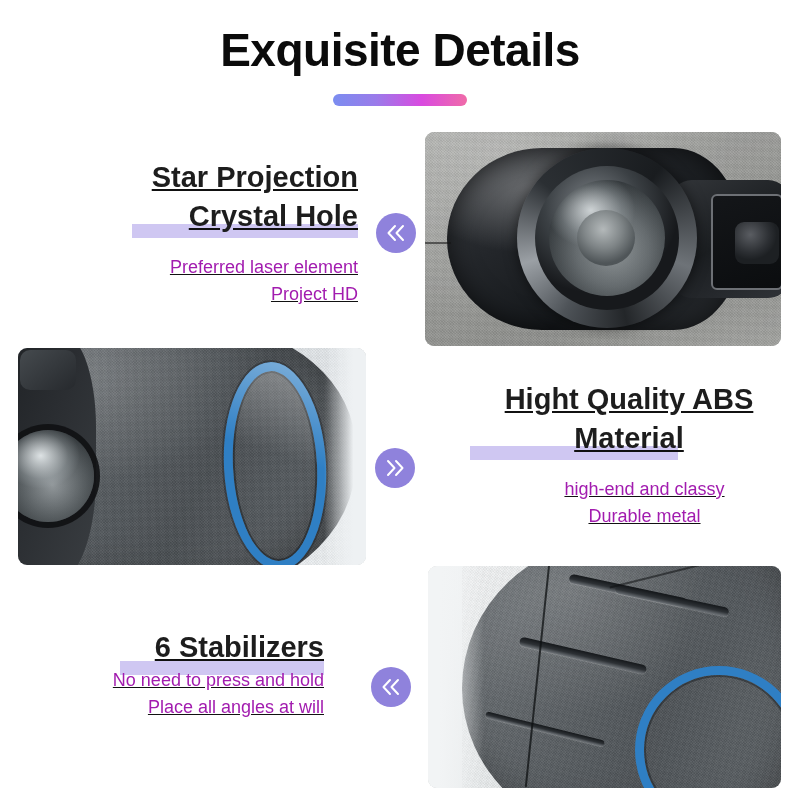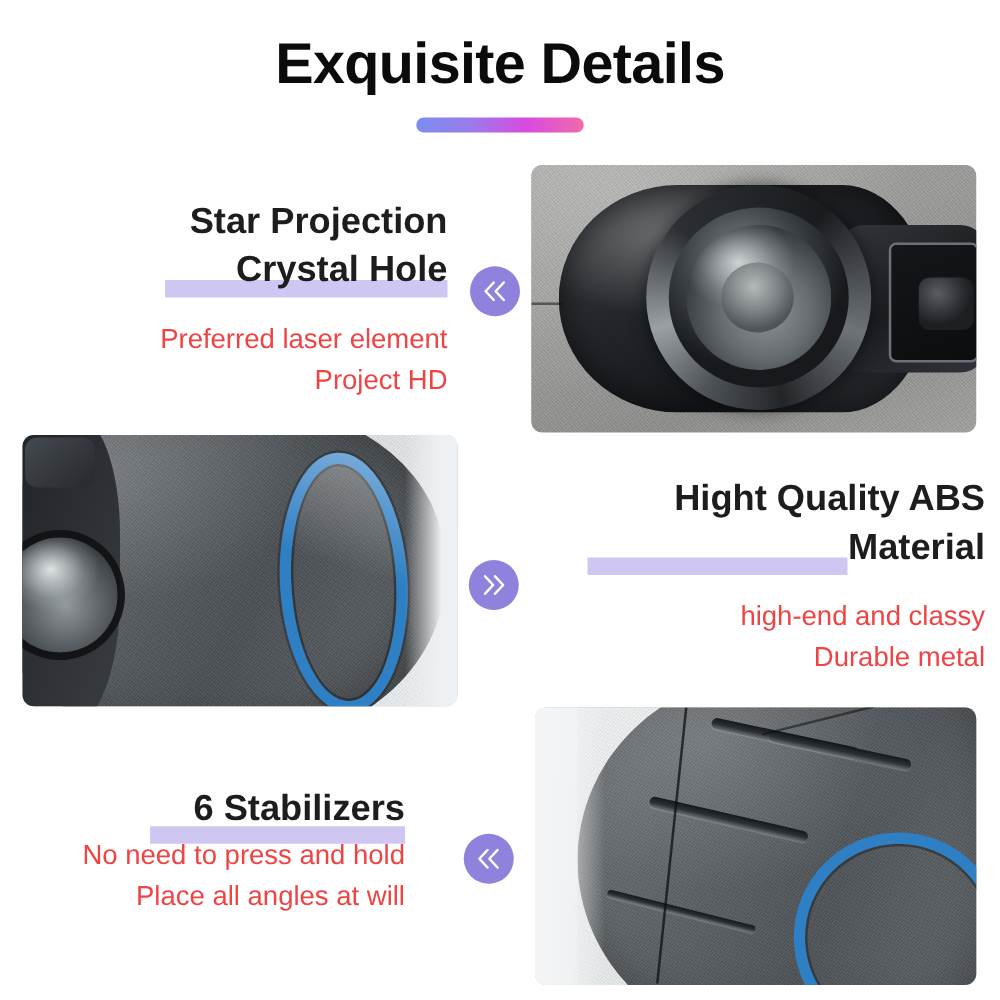--- a/index.html
+++ b/index.html
@@ -38,53 +38,53 @@
     position: absolute;
     left: 333px;
     top: 94px;
     width: 134px;
     height: 12px;
     border-radius: 6px;
     background: linear-gradient(90deg, #7b8df0 0%, #9a7bea 32%, #d94ae0 66%, #f06ba8 100%);
   }
 
   
-  .feature-text { position: absolute; }
+  .feature-text { position: absolute; text-decoration: underline; }
   .feat-heading {
     font-size: 29px;
     font-weight: bold;
     color: #1d1d1d;
     line-height: 1.34;
     position: relative;
     z-index: 2;
     white-space: pre-line;
   }
   .hl-bar {
     position: absolute;
     height: 14px;
     background: #cfc7f2;
     z-index: 1;
   }
   .feat-body {
-    font-size: 22px;
+    font-size: 18px;
     font-weight: normal;
-    color: #ef4444;
+    color: #a21caf;
     line-height: 1.52;
     position: relative;
     z-index: 2;
     white-space: pre-line;
   }
 
   
   .block-1 { left: 58px; top: 158px; width: 300px; text-align: right; }
   .block-1 .feat-body { margin-top: 18px; }
   .block-1 .hl-bar { left: 74px; top: 66px; width: 226px; }
 
   
-  .block-2 { left: 470px; top: 380px; width: 318px; text-align: right; }
+  .block-2 { left: 470px; top: 380px; width: 318px; text-align: center; }
   .block-2 .feat-body { margin-top: 18px; margin-left: 31px; }
   .block-2 .hl-bar { left: 0px; top: 66px; width: 208px; }
 
   
   .block-3 { left: 34px; top: 628px; width: 290px; text-align: right; }
   .block-3 .feat-body { }
   .block-3 .hl-bar { left: 86px; top: 33px; width: 204px; }
 
   
   .chev-badge {

